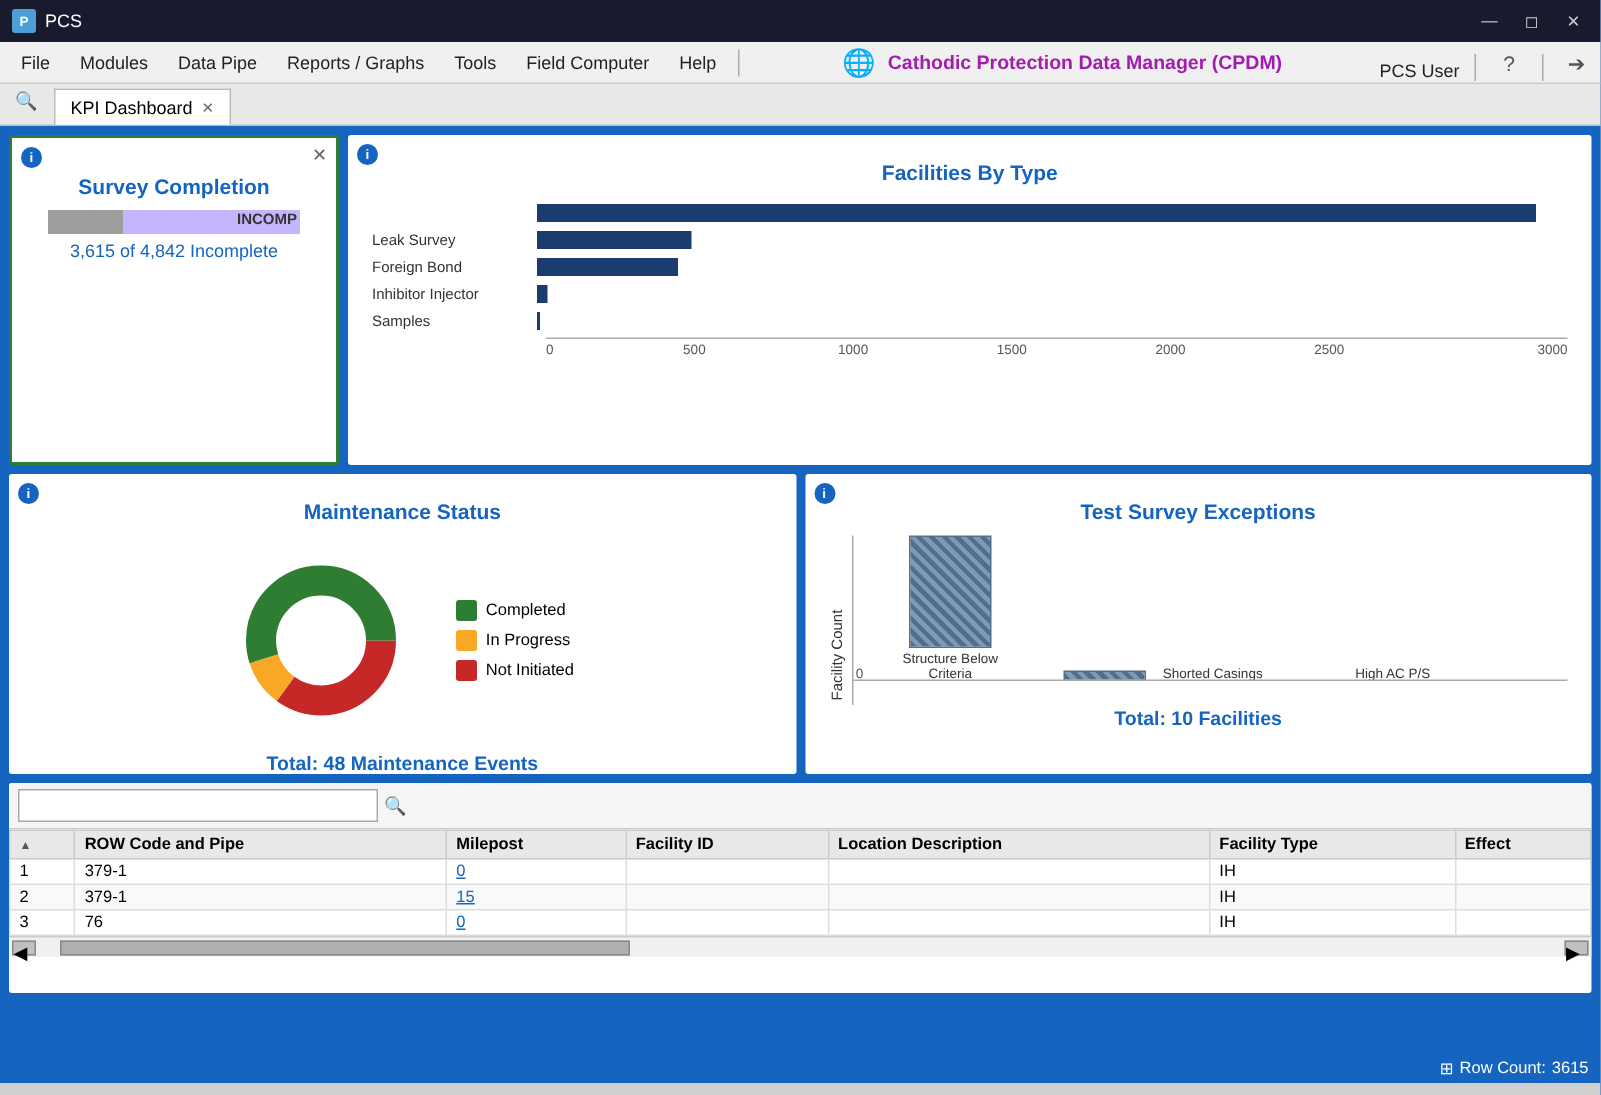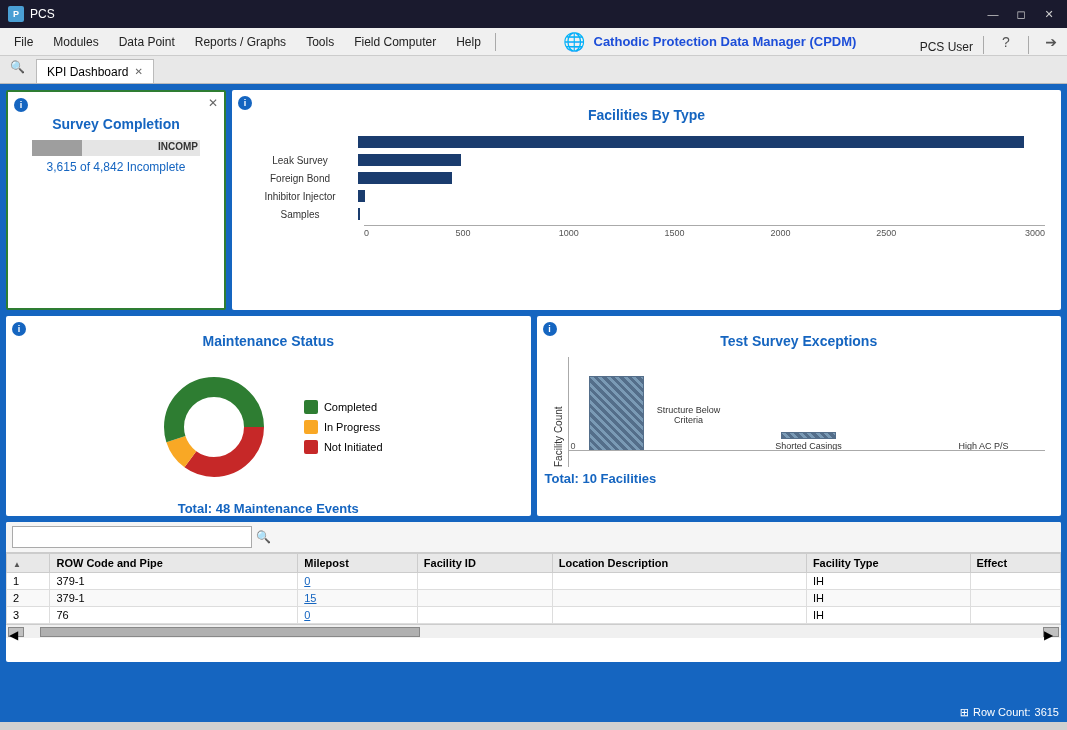--- a/index.html
+++ b/index.html
@@ -11,67 +11,67 @@
     .title-bar-title { flex: 1; }
     .title-bar-controls { display: flex; gap: 8px; }
     .title-bar-btn { width: 20px; height: 14px; display: flex; align-items: center; justify-content: center; cursor: pointer; color: #ccc; font-size: 11px; }
 
     
     .menu-bar { background: #f0f0f0; height: 28px; display: flex; align-items: center; padding: 0 4px; border-bottom: 1px solid #ccc; }
     .menu-item { padding: 4px 10px; font-size: 12px; cursor: pointer; color: #222; }
     .menu-separator { width: 1px; background: #aaa; height: 18px; margin: 0 4px; }
     .menu-center { flex: 1; display: flex; align-items: center; justify-content: center; gap: 8px; }
     .menu-logo { color: #0078d7; font-size: 18px; }
-    .menu-title { font-weight: bold; font-size: 13px; color: #1d4ed8; }
+    .menu-title { font-weight: bold; font-size: 13px; color: #a21caf; }
     .menu-right { display: flex; align-items: flex-end; gap: 6px; }
     .menu-user { font-size: 12px; color: #222; }
     .menu-icon-btn { width: 24px; height: 24px; display: flex; align-items: center; justify-content: center; cursor: pointer; font-size: 14px; color: #555; }
     .search-icon-btn { width: 24px; height: 24px; display: flex; align-items: center; justify-content: center; color: #555; }
     .tab { background: #f5f5f5; border: 1px solid #bbb; border-bottom: none; padding: 4px 10px; font-size: 12px; display: flex; align-items: center; gap: 6px; cursor: pointer; height: 24px; }
     .tab.active { background: white; }
     .tab-close { font-size: 10px; color: #666; cursor: pointer; }
 
     
     .main { background: #1565c0; padding: 6px; height: calc(730px - 28px - 28px - 28px - 28px); display: flex; flex-direction: column; gap: 6px; }
 
     
     .widget { background: white; border-radius: 2px; padding: 8px; position: relative; }
     .widget-info { position: absolute; top: 6px; left: 6px; width: 14px; height: 14px; background: #1565c0; color: white; border-radius: 50%; display: flex; align-items: center; justify-content: center; font-size: 9px; font-weight: bold; cursor: pointer; }
     .widget-close { position: absolute; top: 4px; right: 6px; font-size: 12px; color: #666; cursor: pointer; }
 
     
     .survey-widget { border: 2px solid #2e7d32; flex: 0 0 220px; }
     .survey-title { text-align: center; color: #1565c0; font-size: 14px; font-weight: bold; margin: 16px 0 8px; }
-    .survey-progress-bar { height: 16px; background: #e5e5e5; margin: 4px 8px; position: relative; }
+    .survey-progress-bar { height: 16px; background: #c4b5fd; margin: 4px 8px; position: relative; }
     .survey-progress-fill { height: 100%; background: #9e9e9e; width: 30%; }
     .survey-progress-label { position: absolute; right: 2px; top: 1px; font-size: 10px; font-weight: bold; color: #333; }
     .survey-percentage { font-size: 52px; font-weight: bold; color: #1a1a1a; text-align: center; margin: 8px 0; line-height: 1; }
     .survey-subtext { text-align: center; color: #1565c0; font-size: 12px; padding-bottom: 8px; }
 
     
     .facilities-widget { flex: 1; }
     .widget-title { text-align: center; color: #1565c0; font-size: 14px; font-weight: bold; margin-bottom: 8px; margin-top: 9px; }
     .bar-chart { padding: 4px 8px; }
     .bar-row { display: flex; align-items: center; margin-bottom: 4px; }
-    .bar-label { width: 110px; text-align: center; font-size: 10px; color: #333; padding-right: 6px; flex-shrink: 0; }
+    .bar-label { width: 110px; text-align: left; font-size: 10px; color: #333; padding-right: 6px; flex-shrink: 0; }
     .bar-container { flex: 1; background: transparent; position: relative; height: 14px; }
     .bar-fill { height: 12px; background: #1a3c6e; position: absolute; top: 1px; left: 0; }
 
     
     .maintenance-widget { flex: 1; }
     .donut-area { display: flex; align-items: center; justify-content: center; gap: 30px; padding: 10px 0; }
     .donut-svg { width: 120px; height: 120px; }
     .legend { display: flex; flex-direction: column; gap: 6px; }
     .legend-item { display: flex; align-items: center; gap: 6px; font-size: 11px; }
     .legend-color { width: 14px; height: 14px; border-radius: 2px; }
     .maintenance-total { text-align: center; color: #1565c0; font-size: 13px; font-weight: bold; margin-top: 4px; }
 
     
     .exceptions-widget { flex: 1; }
-    .exceptions-total { color: #1565c0; font-size: 13px; font-weight: bold; margin-top: 4px; }
+    .exceptions-total { text-align: center; color: #1565c0; font-size: 13px; font-weight: bold; margin-top: 4px; }
 
     
     .table-area { background: white; flex: 0 0 140px; border-radius: 2px; overflow: hidden; }
     .table-search-bar { padding: 4px 6px; background: #f5f5f5; border-bottom: 1px solid #ccc; display: flex; align-items: center; }
     .table-search-input { width: 240px; height: 22px; border: 1px solid #aaa; padding: 2px 6px; font-size: 11px; }
     .table-search-icon { margin-left: 4px; color: #555; }
     .data-table { width: 100%; border-collapse: collapse; font-size: 11px; }
     .data-table th { background: #e8e8e8; border: 1px solid #ccc; padding: 3px 6px; text-align: left; font-weight: bold; white-space: nowrap; }
     .data-table td { border: 1px solid #ddd; padding: 2px 6px; white-space: nowrap; }
     .data-table tr:nth-child(even) td { background: #f9f9f9; }
@@ -99,21 +99,21 @@
   <div class="title-bar-controls">
     <div class="title-bar-btn">—</div>
     <div class="title-bar-btn">◻</div>
     <div class="title-bar-btn">✕</div>
   </div>
 </div>
 
 <div class="menu-bar">
   <div class="menu-item">File</div>
   <div class="menu-item">Modules</div>
-  <div class="menu-item">Data Point</div>
+  <div class="menu-item">Data Pipe</div>
   <div class="menu-item">Reports / Graphs</div>
   <div class="menu-item">Tools</div>
   <div class="menu-item">Field Computer</div>
   <div class="menu-item">Help</div>
   <div class="menu-separator"></div>
   <div class="menu-center">
     <span class="menu-logo">🌐</span>
     <span class="menu-title">Cathodic Protection Data Manager (CPDM)</span>
   </div>
   <div class="menu-right">
@@ -242,31 +242,31 @@
       <div style="display:flex; height:110px; padding:0 8px;">
 
         <div style="writing-mode:vertical-rl; transform:rotate(180deg); font-size:10px; color:#333; margin-right:4px; display:flex; align-items:center;">Facility Count</div>
 
         <div style="flex:1; display:flex; flex-direction:column; position:relative;">
           <div style="flex:1; display:flex; align-items:flex-end; gap:30px; padding-left:20px; padding-bottom:16px; position:relative; border-left:1px solid #aaa;">
 
             <div style="position:absolute; left:2px; bottom:16px; font-size:9px; color:#555;">0</div>
             <div style="position:absolute; bottom:16px; left:0; right:0; border-top:1px solid #aaa;"></div>
 
-            <div style="display:flex; flex-direction:row; align-items:center;">
+            <div style="display:flex; flex-direction:column; align-items:center;">
               <div style="width:55px; height:75px; background: repeating-linear-gradient(45deg, #546e8a, #546e8a 3px, #7a9ab5 3px, #7a9ab5 6px); border:1px solid #546e8a;"></div>
               <div style="font-size:9px; color:#333; text-align:center; width:90px; margin-top:2px;">Structure Below Criteria</div>
             </div>
 
-            <div style="display:flex; flex-direction:column; align-items:center;">
+            <div style="display:flex; flex-direction:row; align-items:flex-end;">
               <div style="width:55px; height:7px; background: repeating-linear-gradient(45deg, #546e8a, #546e8a 3px, #7a9ab5 3px, #7a9ab5 6px); border:1px solid #546e8a;"></div>
               <div style="font-size:9px; color:#333; text-align:center; width:90px; margin-top:2px;">Shorted Casings</div>
             </div>
 
-            <div style="display:flex; align-items:center;">
+            <div style="display:flex; flex-direction:column; align-items:center;">
               <div style="width:55px; height:1px;"></div>
               <div style="font-size:9px; color:#333; text-align:center; width:90px; margin-top:2px;">High AC P/S</div>
             </div>
           </div>
         </div>
       </div>
       <div class="exceptions-total">Total: 10 Facilities</div>
     </div>
   </div>
 

